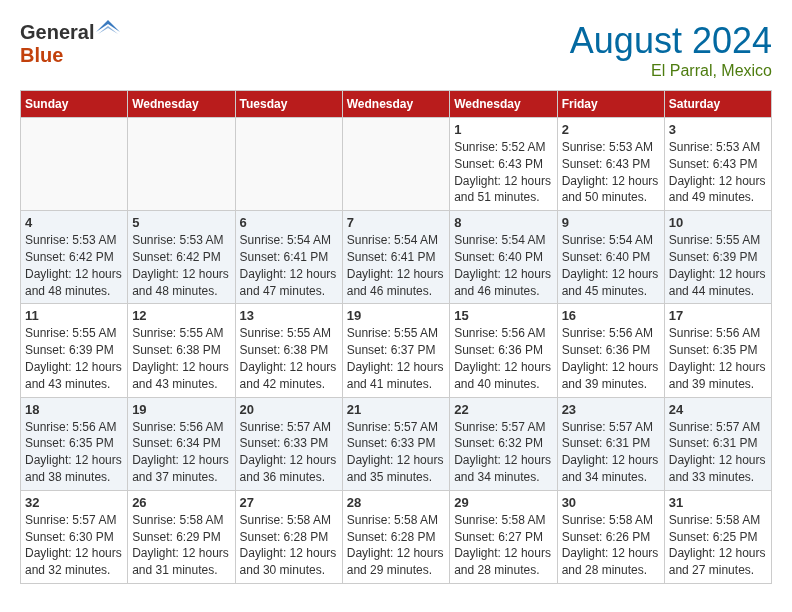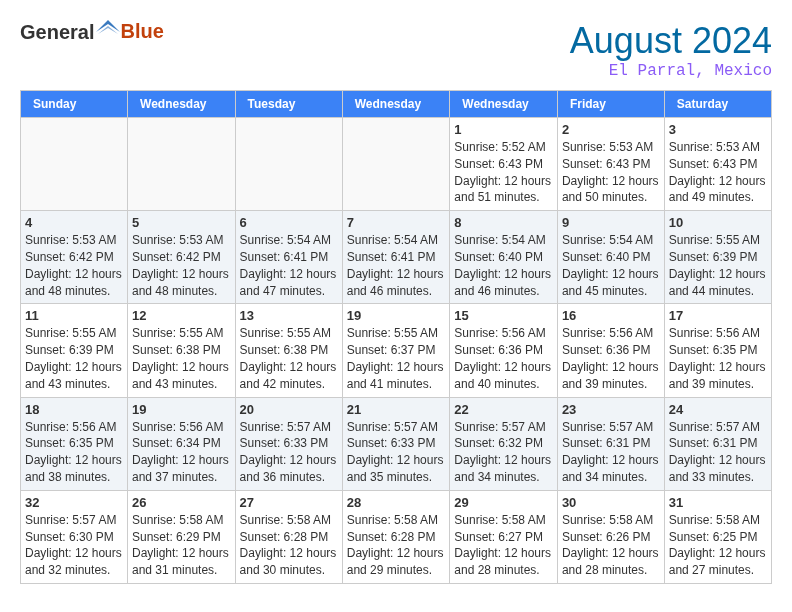--- a/index.html
+++ b/index.html
@@ -11,21 +11,21 @@
       padding: 20px;
     }
     .header {
       display: flex;
       justify-content: space-between;
       align-items: flex-start;
       margin-bottom: 10px;
     }
     .logo {
       display: flex;
-      flex-direction: row;
+      flex-direction: column;
       align-items: flex-start;
     }
     .logo-text {
       display: flex;
       align-items: center;
     }
     .logo-general {
       font-size: 20px;
       font-weight: bold;
       color: #333;
@@ -43,32 +43,31 @@
     .title-section {
       text-align: right;
     }
     .calendar-title {
       font-size: 36px;
       font-weight: normal;
       color: #0369a1;
     }
     .calendar-subtitle {
       font-size: 16px;
-      color: #8b5cf6;
-      font-family: Liberation Mono, monospace;
+      color: #4d7c0f;
     }
     .calendar {
       width: 100%;
       border-collapse: collapse;
       font-size: 11px;
     }
     .calendar th {
-      background-color: #3b82f6;
+      background-color: #b91c1c;
       color: white;
-      padding: 6px 12px;
+      padding: 6px 4px;
       text-align: left;
       font-weight: bold;
       font-size: 12px;
       border: 1px solid #ccc;
     }
     .calendar td {
       border: 1px solid #ccc;
       padding: 4px;
       vertical-align: top;
       width: 108px;

